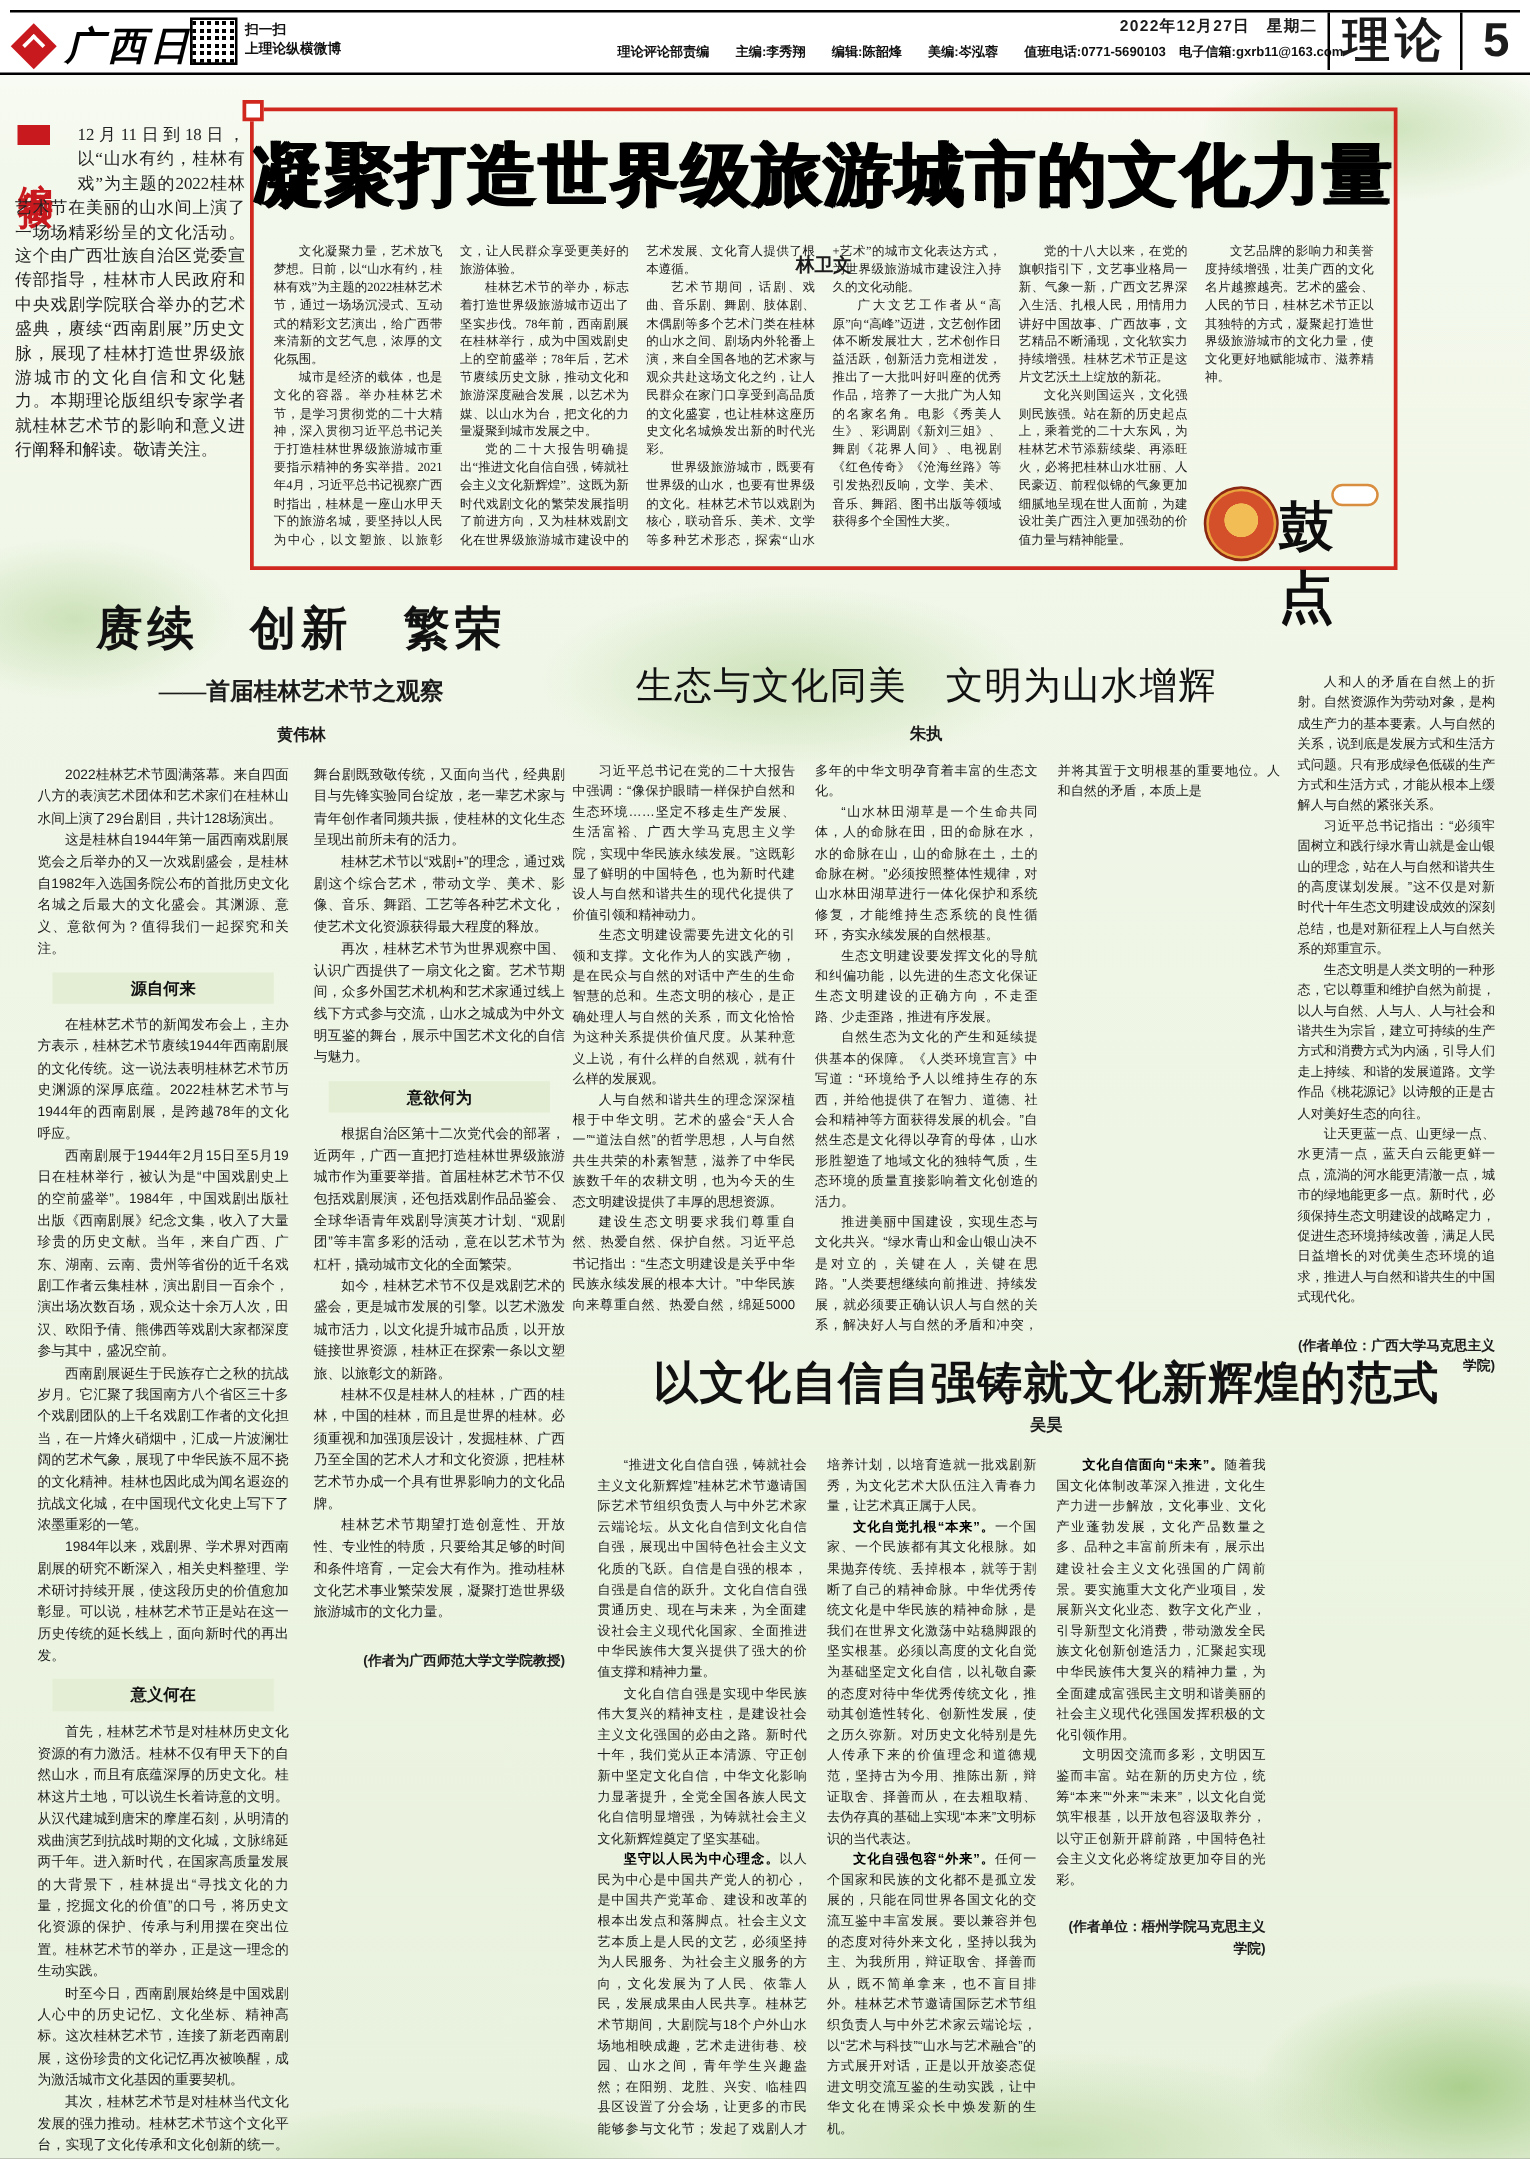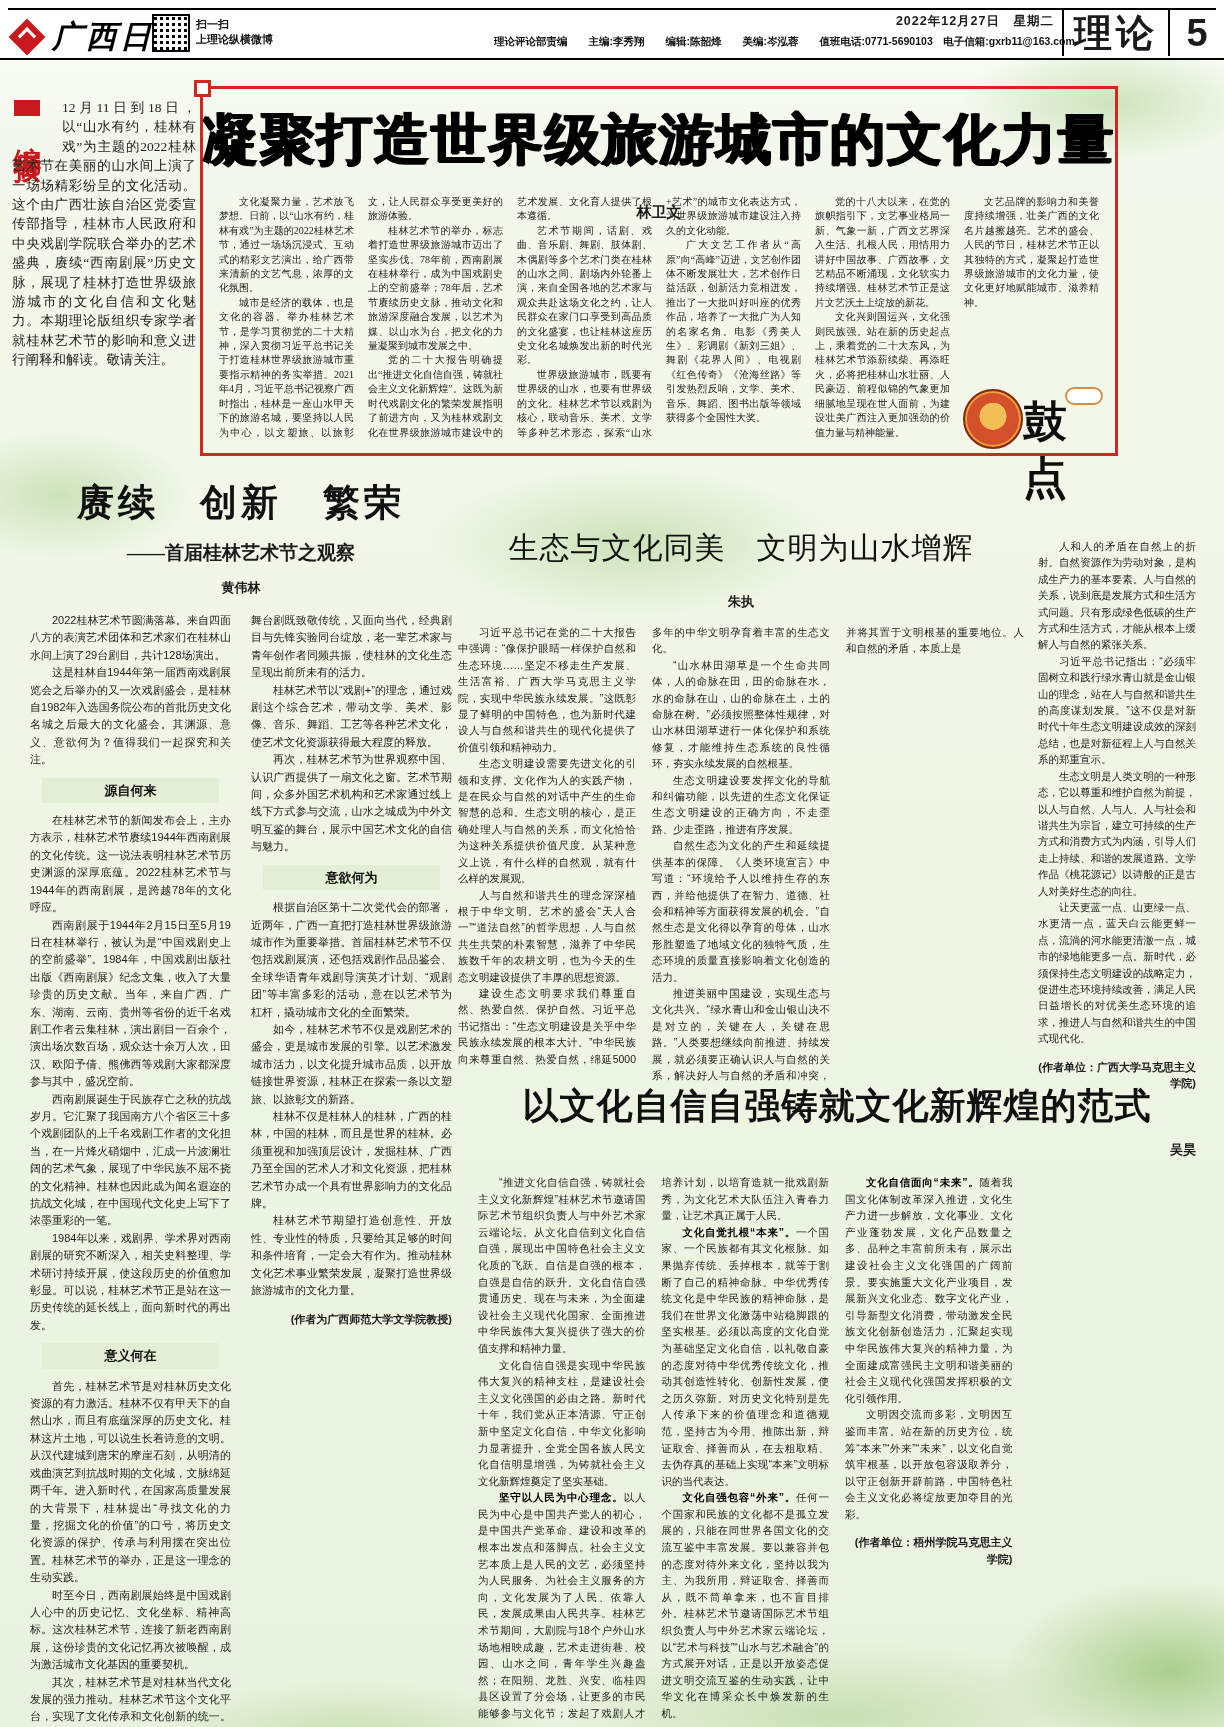--- a/index.html
+++ b/index.html
@@ -51,34 +51,34 @@
   .drum-cloud{position:absolute;right:4px;top:-2px;width:34px;height:14px;border-radius:10px;background:#fff;border:2px solid #d98e3f;}
   .drum-text{position:absolute;left:64px;top:6px;font-family:"Liberation Serif",serif;font-size:44px;font-weight:900;color:#0d0d0d;letter-spacing:2px;line-height:56px;}
   
   .art1{position:absolute;left:30px;top:478px;width:422px;z-index:2;}
   .a1-title{text-align:center;font-family:"Liberation Serif",serif;font-weight:900;font-size:37px;letter-spacing:4px;color:#111;}
   .a1-sub{text-align:center;font-family:"Liberation Serif",serif;font-weight:bold;font-size:19px;margin-top:12px;}
   .a1-author{text-align:center;font-size:13px;font-weight:bold;margin-top:13px;}
   .a1-body{margin-top:15px;height:1122px;column-count:2;column-gap:20px;column-fill:auto;
            font-size:11px;line-height:17.4px;text-align:justify;color:#1c1c1c;}
   .subhead{background:#e3eed4;text-align:center;font-weight:bold;font-size:13px;padding:4px 0;margin:9px 12px;text-indent:0;color:#111;}
-  .author-note{text-align:right;font-weight:bold;font-size:11px;margin-top:12px;text-indent:0;}
+  .author-note{text-align:right;font-weight:bold;font-size:11px;margin-top:22px;text-indent:0;}
   
   .art2{position:absolute;left:458px;top:528px;width:738px;height:542px;z-index:2;}
   .a2-main{position:absolute;left:0;top:0;width:566px;}
   .a2-title{text-align:center;font-family:"Liberation Serif",serif;font-weight:400;font-size:30px;letter-spacing:1px;color:#111;}
-  .a2-author{text-align:center;font-size:13px;font-weight:bold;margin-top:24px;}
+  .a2-author{text-align:center;font-size:13px;font-weight:bold;margin-top:9px;}
   .a2-cols{margin-top:13px;height:462px;column-count:3;column-gap:16px;column-fill:auto;
            font-size:10.5px;line-height:16.4px;text-align:justify;color:#1c1c1c;}
   .a2-right{position:absolute;right:0;top:10px;width:158px;height:478px;
             font-size:10.5px;line-height:16.4px;text-align:justify;color:#1c1c1c;}
   
   .art3{position:absolute;left:478px;top:1082px;width:718px;z-index:2;}
   .a3-title{text-align:center;font-family:"Liberation Serif",serif;font-weight:900;font-size:36px;letter-spacing:1px;color:#111;}
-  .a3-author{text-align:right;font-size:13px;font-weight:bold;margin-top:10px;}
+  .a3-author{text-align:center;font-size:13px;font-weight:bold;}
   .a3-cols{margin-top:15px;height:548px;column-count:4;column-gap:16px;column-fill:auto;
            font-size:10.5px;line-height:16.6px;text-align:justify;color:#1c1c1c;}
   .a3-cols strong{font-weight:bold;color:#000;}
 </style>
 </head>
 <body>
 
 <div class="page">
 
   <div class="hill" style="left:960px;top:42px;width:300px;height:120px;"></div>

